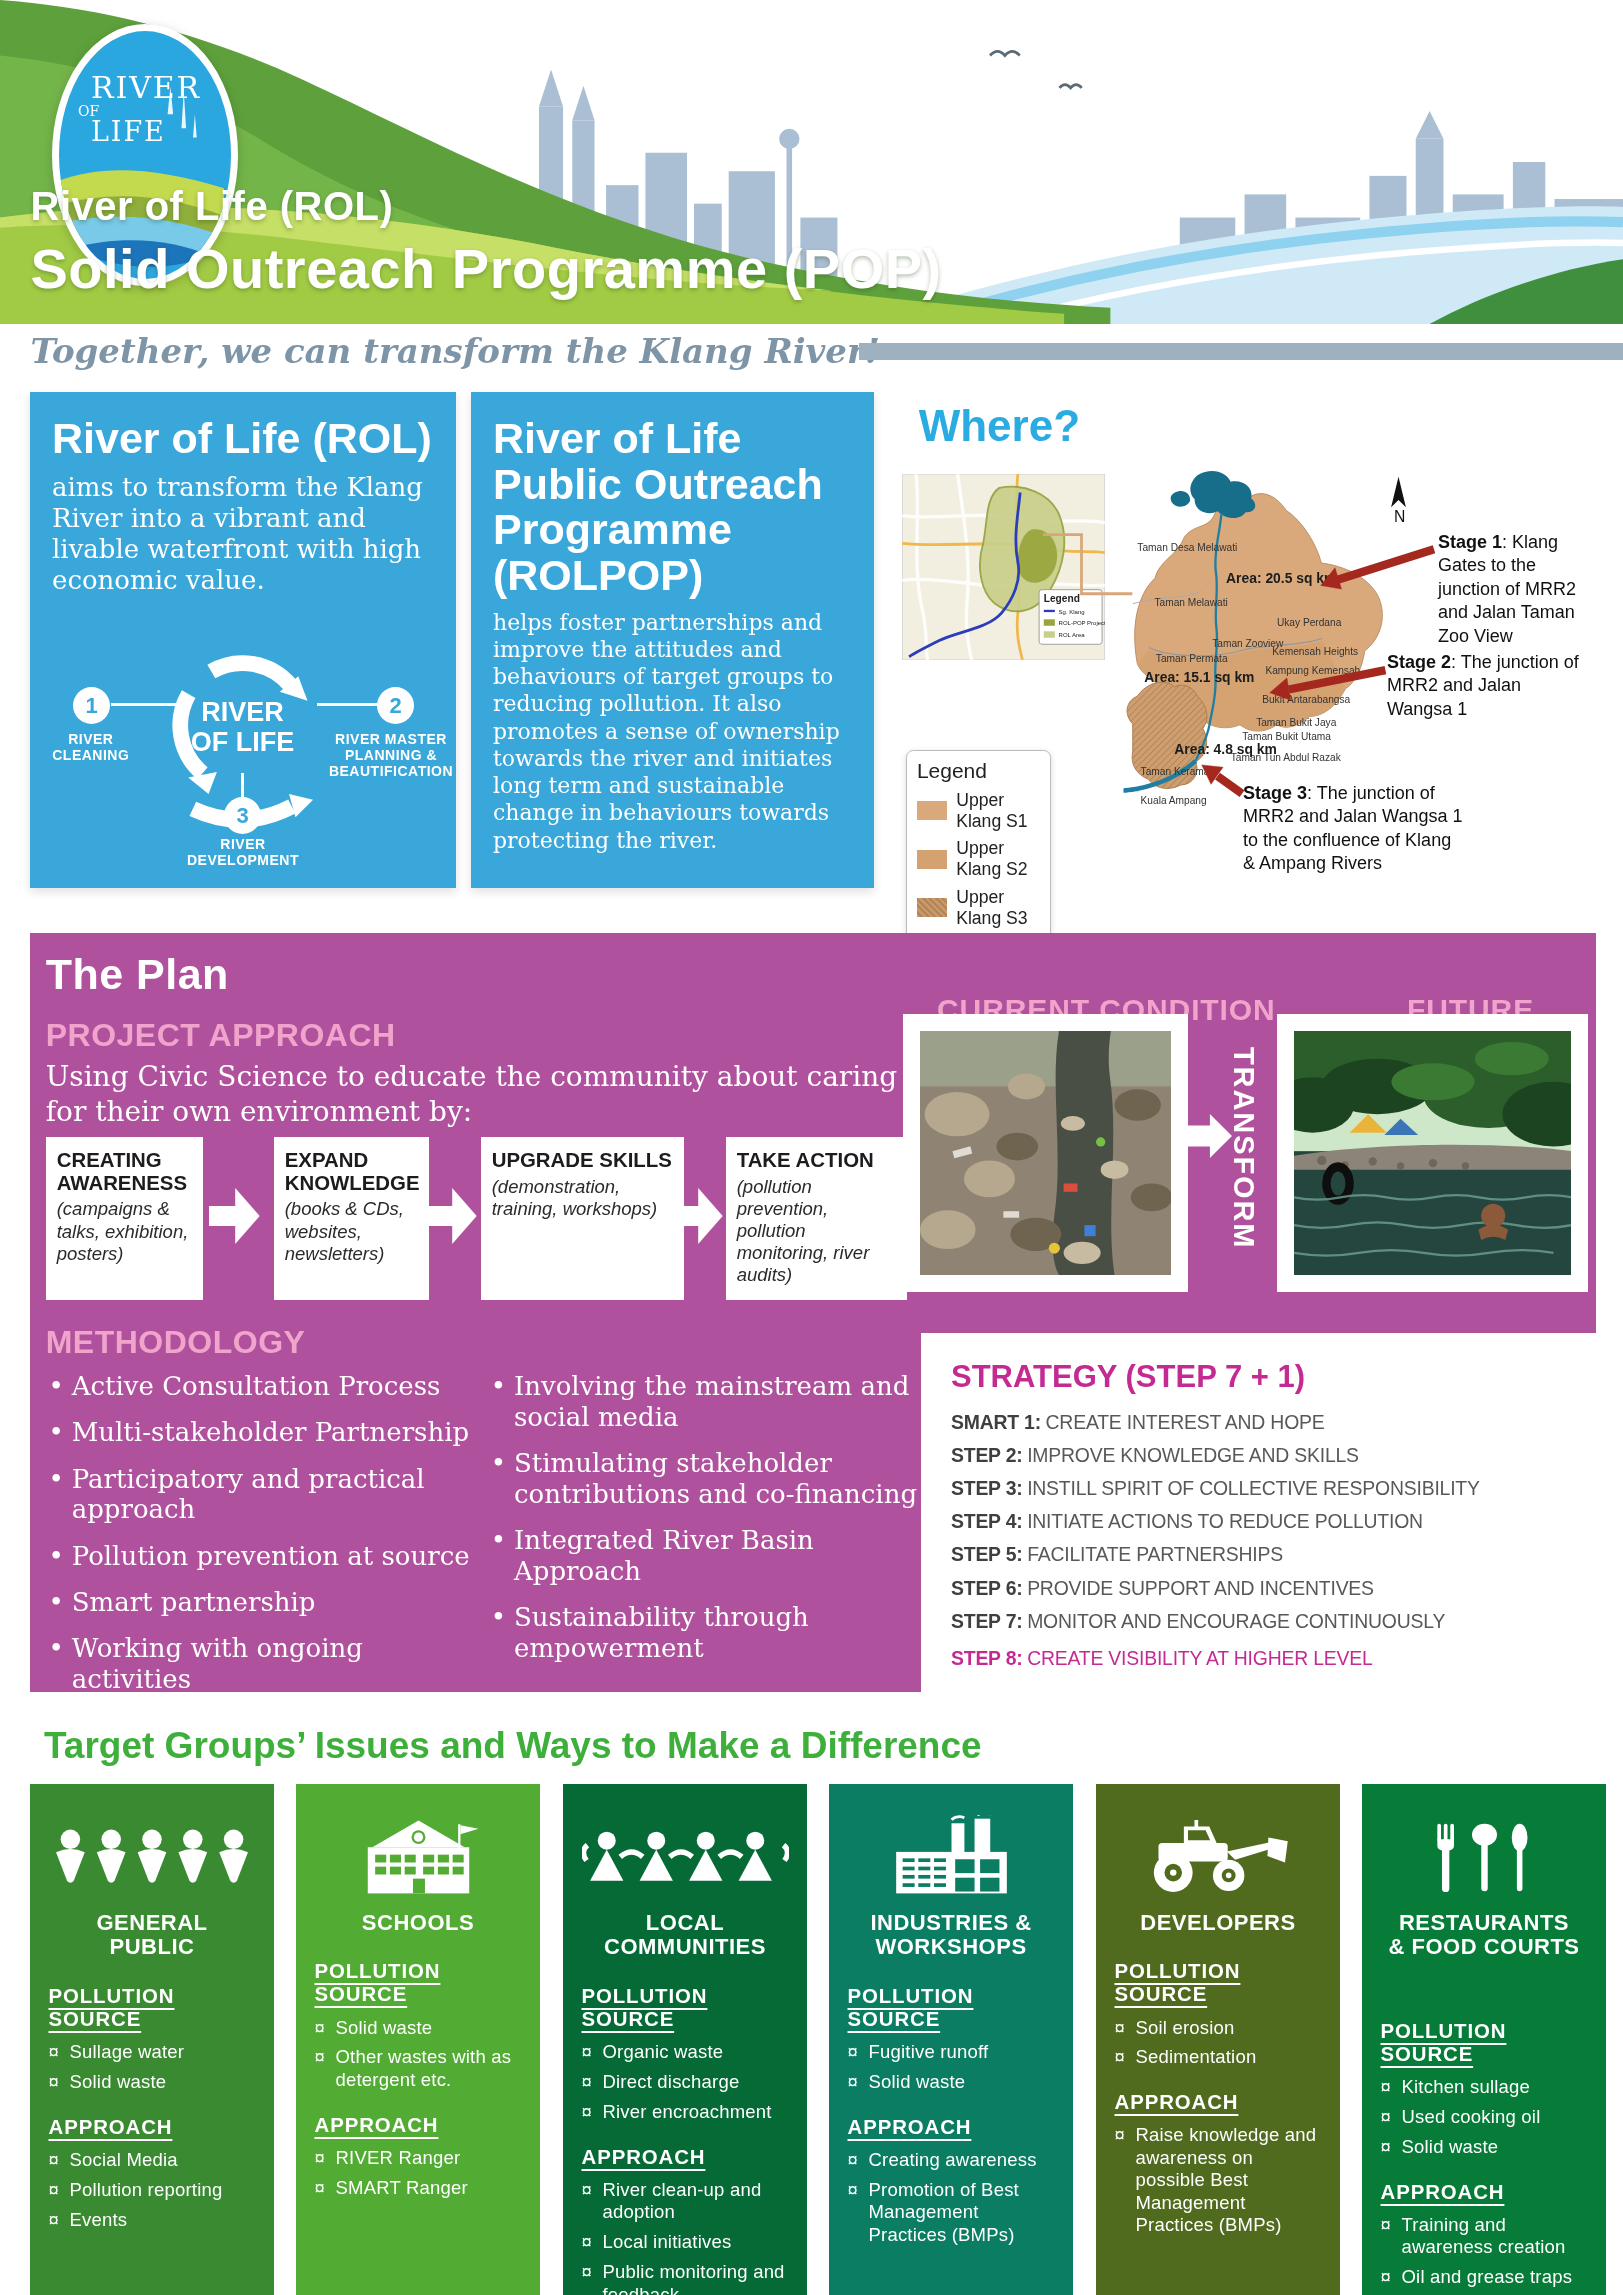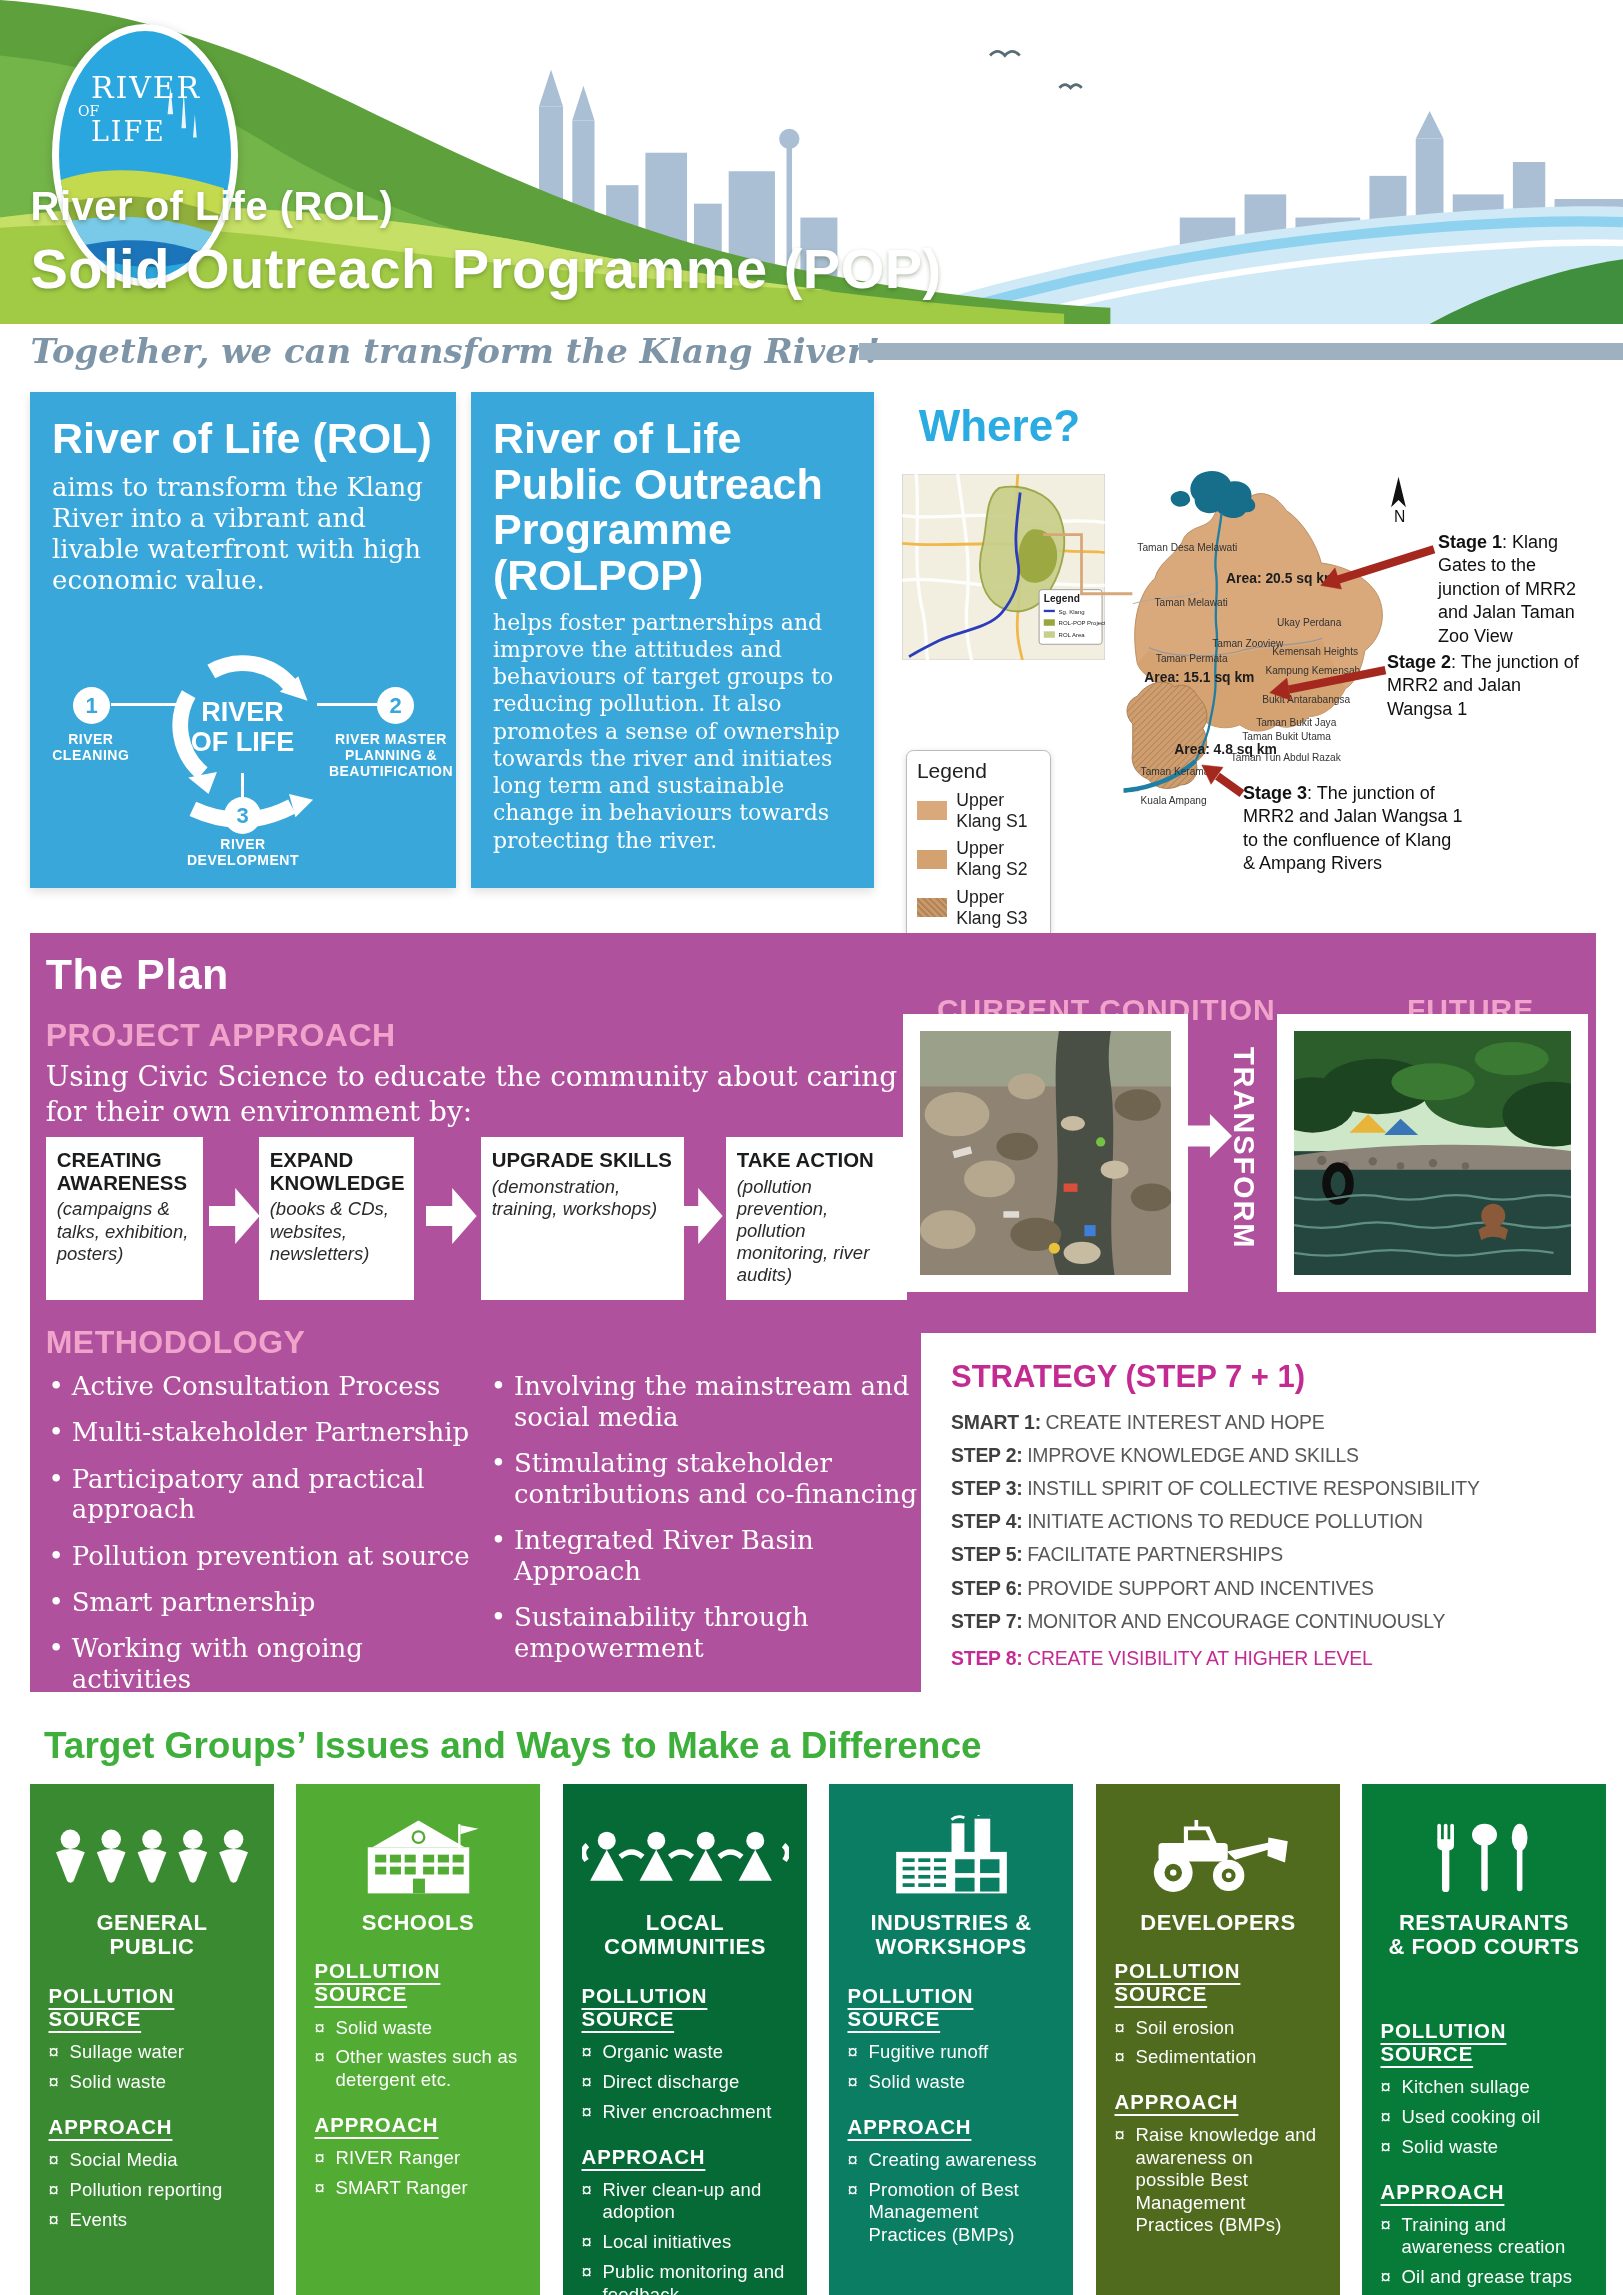--- a/index.html
+++ b/index.html
@@ -358,21 +358,21 @@
   <div class="plan-title">The Plan</div>
   <div class="pa-head">PROJECT APPROACH</div>
   <div class="pa-intro">Using Civic Science to educate the community about caring for their own environment by:</div>
 
   <div class="flow">
     <div class="fbox" style="left:0;width:157px;">
       <div class="fbox-title">CREATING AWARENESS</div>
       <div class="fbox-detail">(campaigns &amp; talks, exhibition, posters)</div>
     </div>
     <div class="farrow" style="left:163px;"></div>
-    <div class="fbox" style="left:213px;width:155px;">
+    <div class="fbox" style="left:228px;width:155px;">
       <div class="fbox-title">EXPAND KNOWLEDGE</div>
       <div class="fbox-detail">(books &amp; CDs, websites, newsletters)</div>
     </div>
     <div class="farrow" style="left:380px;"></div>
     <div class="fbox" style="left:435px;width:203px;">
       <div class="fbox-title">UPGRADE SKILLS</div>
       <div class="fbox-detail">(demonstration, training, workshops)</div>
     </div>
     <div class="farrow" style="left:626px;"></div>
     <div class="fbox" style="left:680px;width:181px;">
@@ -557,21 +557,21 @@
         <rect x="138" y="138" width="26" height="32"></rect>
       </g>
       <circle cx="150" cy="48" r="10" fill="#FFFFFF"></circle>
     </svg>
   </div>
   <div class="tname pre">SCHOOLS</div>
   <div class="tbody">
     <div class="sec-head">POLLUTION SOURCE</div>
     <ul>
       <li>Solid waste</li>
-      <li>Other wastes such as detergent etc.</li>
+      <li>Other wastes with as detergent etc.</li>
     </ul>
     <div class="sec-head">APPROACH</div>
     <ul>
       <li>RIVER Ranger</li>
       <li>SMART Ranger</li>
     </ul>
   </div>
 </div>
 
 <div class="tcol c3">

